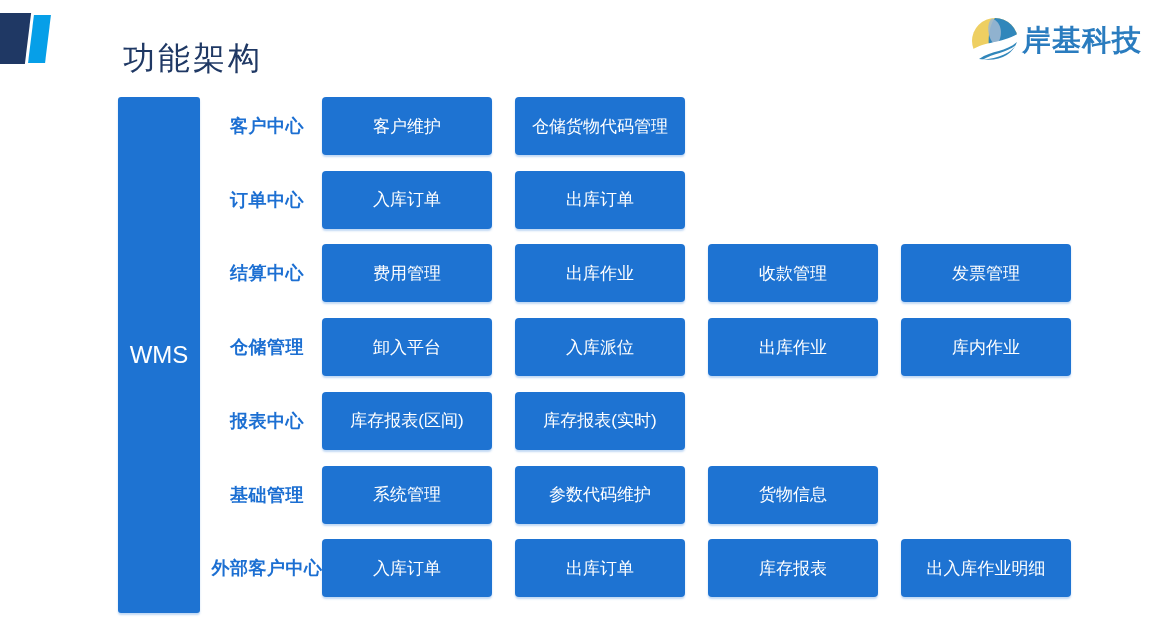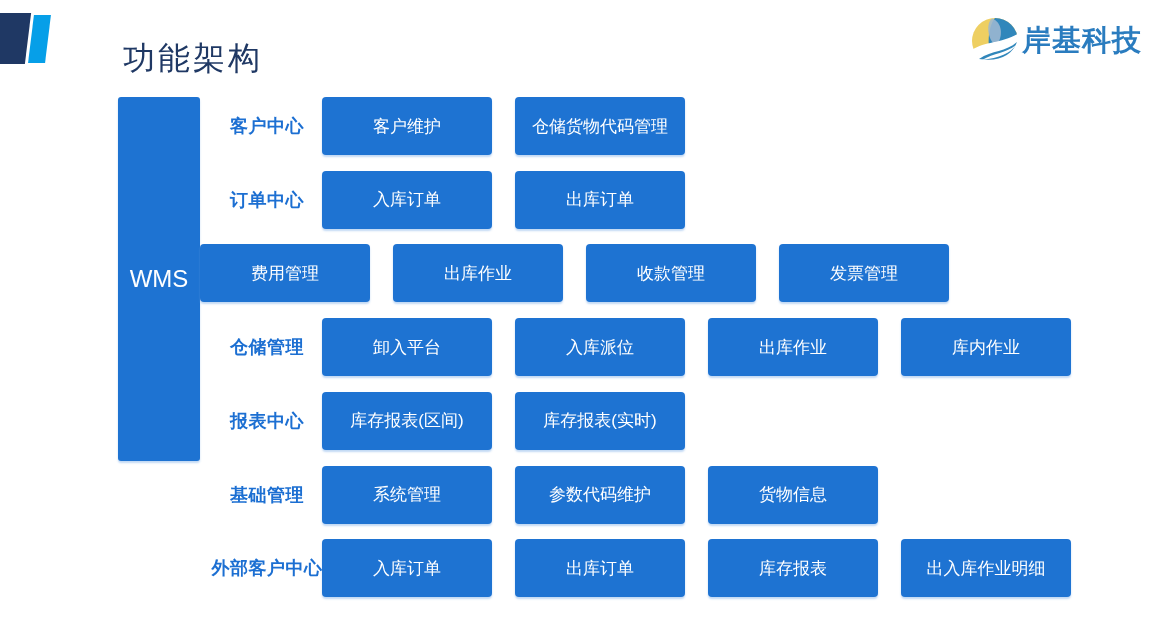--- a/index.html
+++ b/index.html
@@ -43,21 +43,21 @@
     font-size:29px;font-weight:700;letter-spacing:1px;
     color:var(--logo-blue,#2A7CBF);
   }
 
   
   .diagram{
     position:absolute;left:118px;top:97px;width:941px;height:516px;
     display:flex;
   }
   .wms-bar{
-    width:82px;height:364px;flex:0 0 82px;
+    width:82px;height:516px;flex:0 0 82px;
     background:var(--box-blue,#1E73D2);
     border-radius:3px;
     color:#fff;font-size:24px;
     display:flex;align-items:center;justify-content:center;
     box-shadow:0 2px 2px rgba(120,170,230,.45);
   }
   .rows{display:flex;flex-direction:column;}
   .row{height:75px;display:flex;align-items:flex-start;}
   .row-label{
     width:110px;flex:0 0 110px;height:58px;
@@ -111,20 +111,21 @@
           </div>
         </div>
         <div class="row">
           <div class="row-label">订单中心</div>
           <div class="row-boxes">
             <div class="module-box">入库订单</div>
             <div class="module-box">出库订单</div>
           </div>
         </div>
         <div class="row">
+          <div class="row-label">结算中心</div>
           <div class="row-boxes">
             <div class="module-box">费用管理</div>
             <div class="module-box">出库作业</div>
             <div class="module-box">收款管理</div>
             <div class="module-box">发票管理</div>
           </div>
         </div>
         <div class="row">
           <div class="row-label">仓储管理</div>
           <div class="row-boxes">

